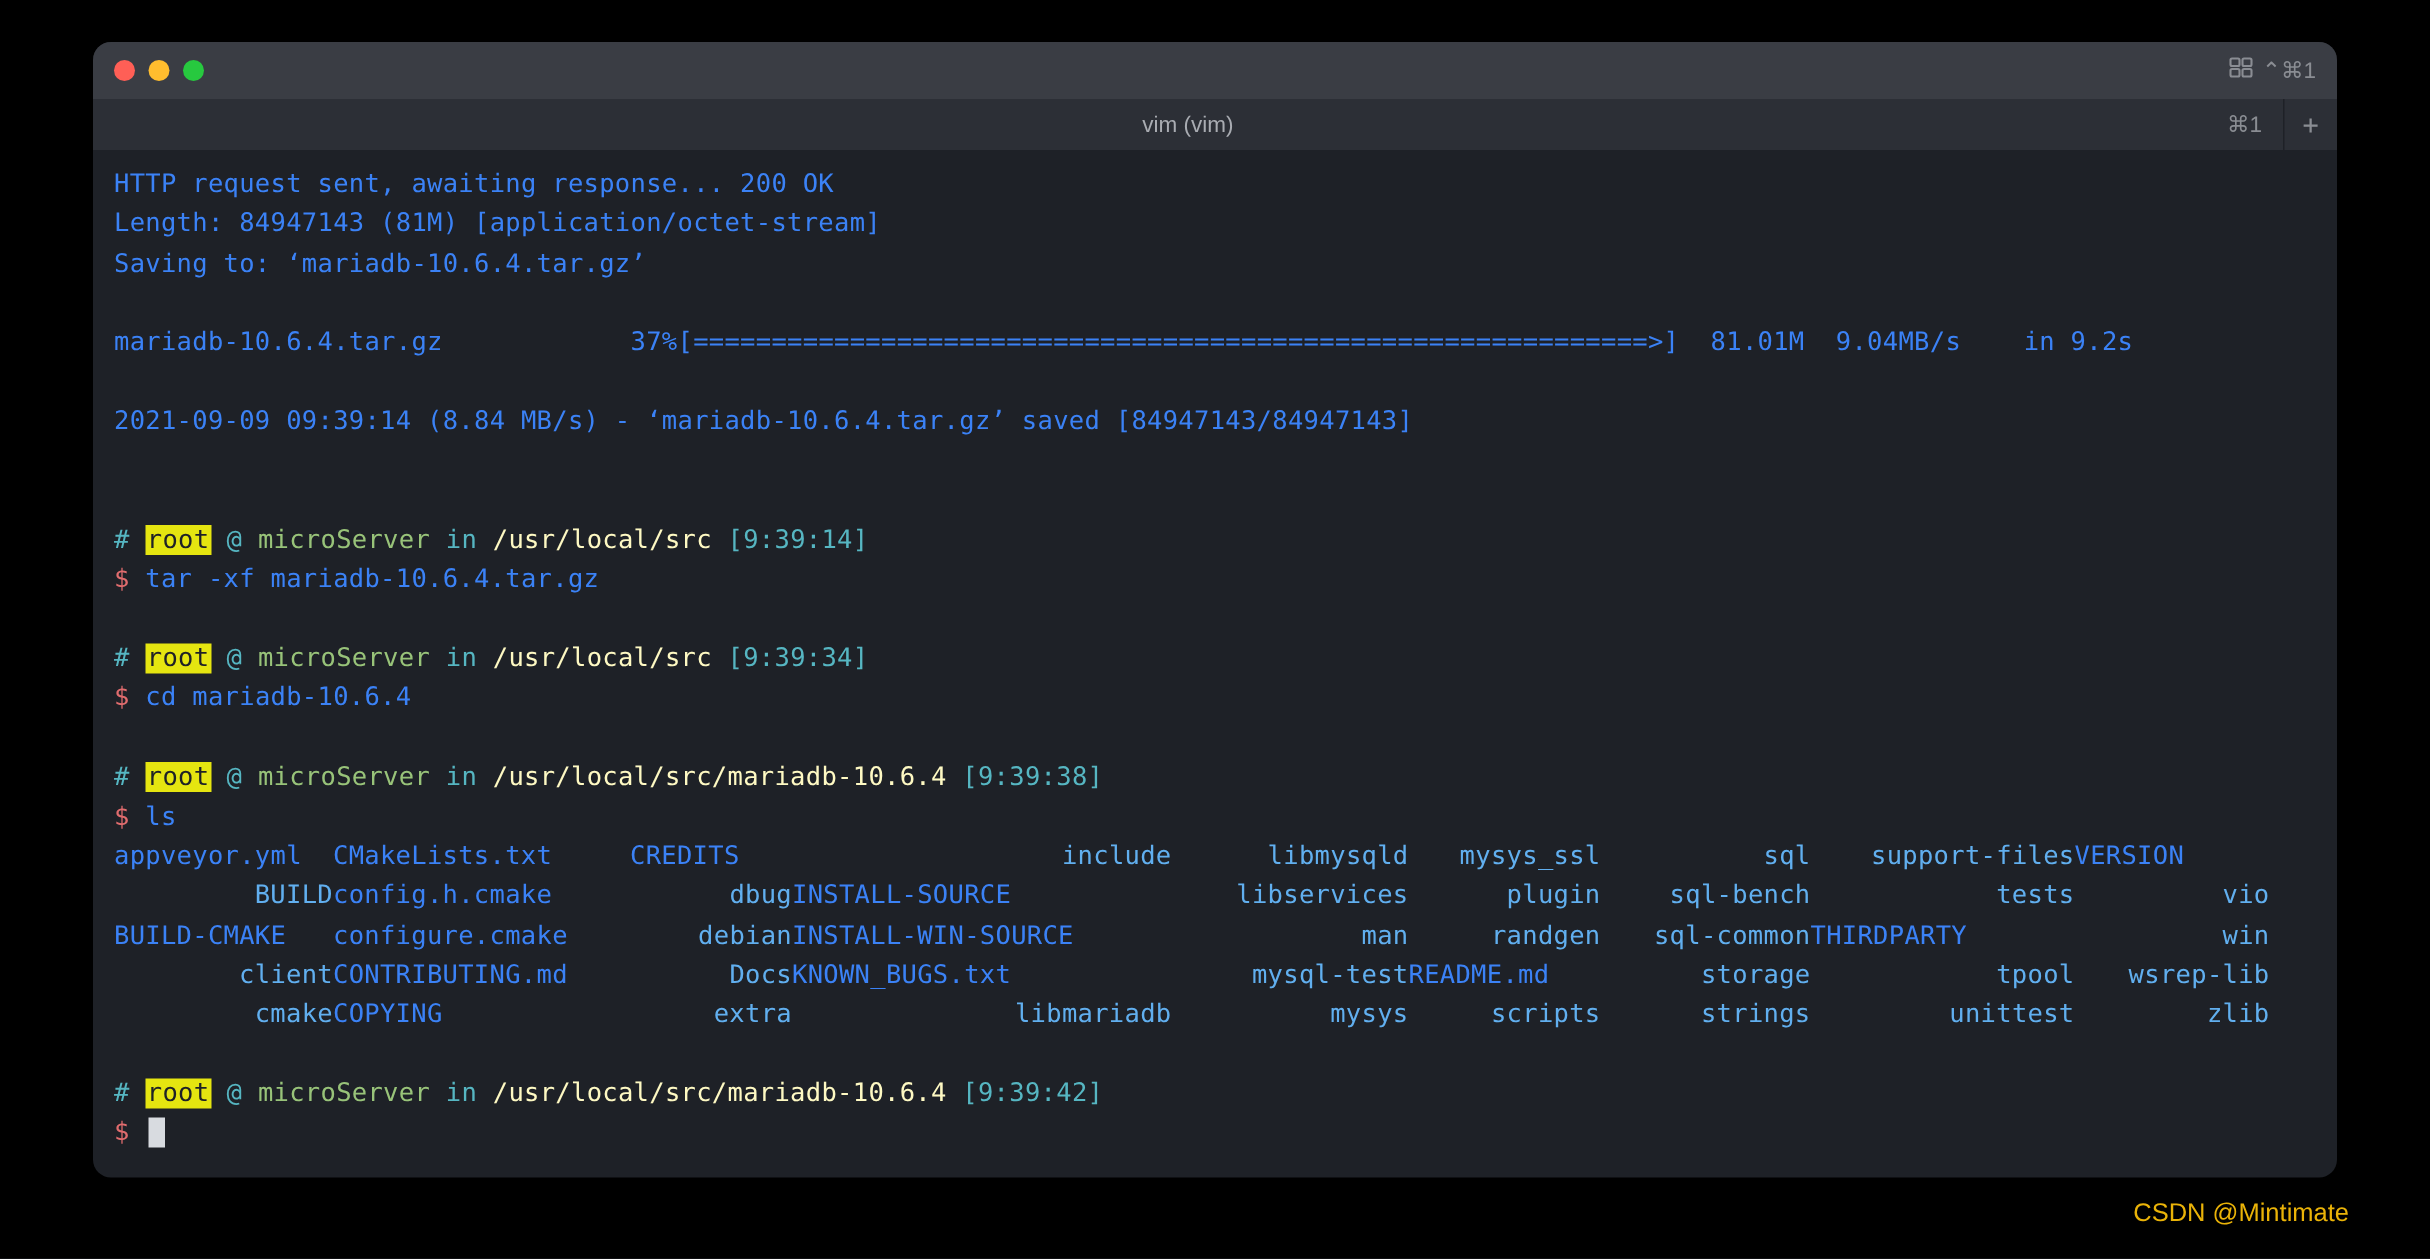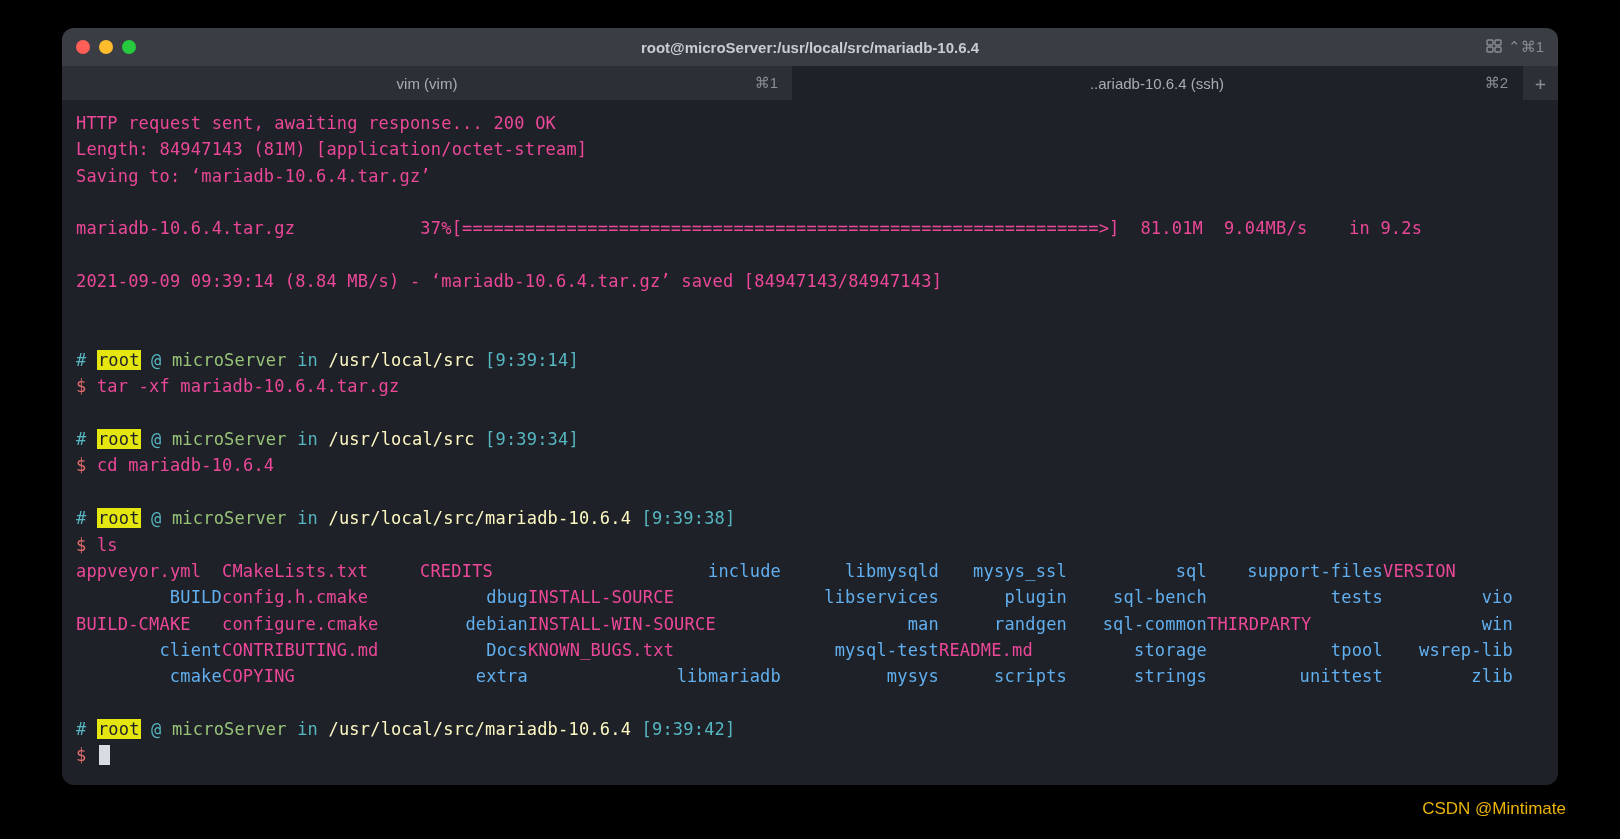--- a/index.html
+++ b/index.html
@@ -92,21 +92,21 @@
   border-left: 1px solid #1e2127;
 }
 .terminal {
   padding: 10px 14px 16px 14px;
   color: #d8dbe0;
   font-size: 17px;
   line-height: 1.55;
   white-space: pre;
   letter-spacing: 0.2px;
 }
-.c-white { color: #ec4899; }
+.c-white { color: #3b82f6; }
 .c-cyan { color: #56b6c2; }
 .c-green { color: #98c379; }
 .c-dollar { color: #e06c6e; }
 .c-yellow { color: #fef9c3; }
 .c-blue { color: #61afef; text-align: right; }
 .hl-root {
   background: #e5e510;
   color: #1e2127;
   padding: 0 1px;
   margin-top: 44px;
@@ -136,44 +136,39 @@
 </head>
 <body>
 
 <div class="window">
   <div class="titlebar">
     <div class="traffic-lights">
       <div class="light red"></div>
       <div class="light yellow"></div>
       <div class="light green"></div>
     </div>
-    <div class="title-text">root@microServer:/usr/local/src/mariadb-10.6.4</div>
     <div class="title-right">
       <span>
         <svg width="16" height="14" viewBox="0 0 16 14">
             <g stroke="#8a8d93" stroke-width="1.4" fill="none">
               <rect x="1" y="1" width="6" height="5" rx="1"></rect>
               <rect x="9" y="1" width="6" height="5" rx="1"></rect>
               <rect x="1" y="8" width="6" height="5" rx="1"></rect>
               <rect x="9" y="8" width="6" height="5" rx="1"></rect>
             </g>
           </svg>
       </span>
       <span>⌃⌘1</span>
     </div>
   </div>
 
   <div class="tabbar">
     <div class="tab inactive">
       <span>vim (vim)</span>
       <span class="shortcut">⌘1</span>
-    </div>
-    <div class="tab active">
-      <span>..ariadb-10.6.4 (ssh)</span>
-      <span class="shortcut">⌘2</span>
     </div>
     <div class="tab-add">+</div>
   </div>
 
   <div class="terminal"><span class="c-white">HTTP request sent, awaiting response... 200 OK</span>
 <span class="c-white">Length: 84947143 (81M) [application/octet-stream]</span>
 <span class="c-white">Saving to: ‘mariadb-10.6.4.tar.gz’</span>
 
 <span class="c-white">mariadb-10.6.4.tar.gz</span>            <span class="c-white">37%</span><span class="c-white">[=============================================================&gt;]</span>  <span class="c-white">81.01M</span>  <span class="c-white">9.04MB/s</span>    <span class="c-white">in 9.2s</span>
 

